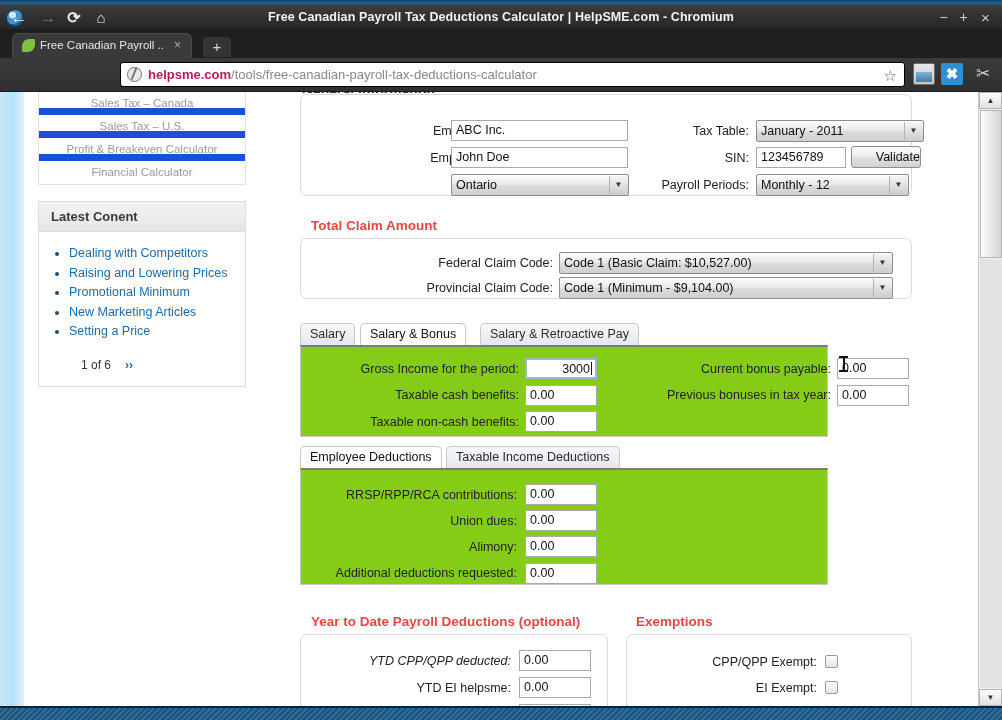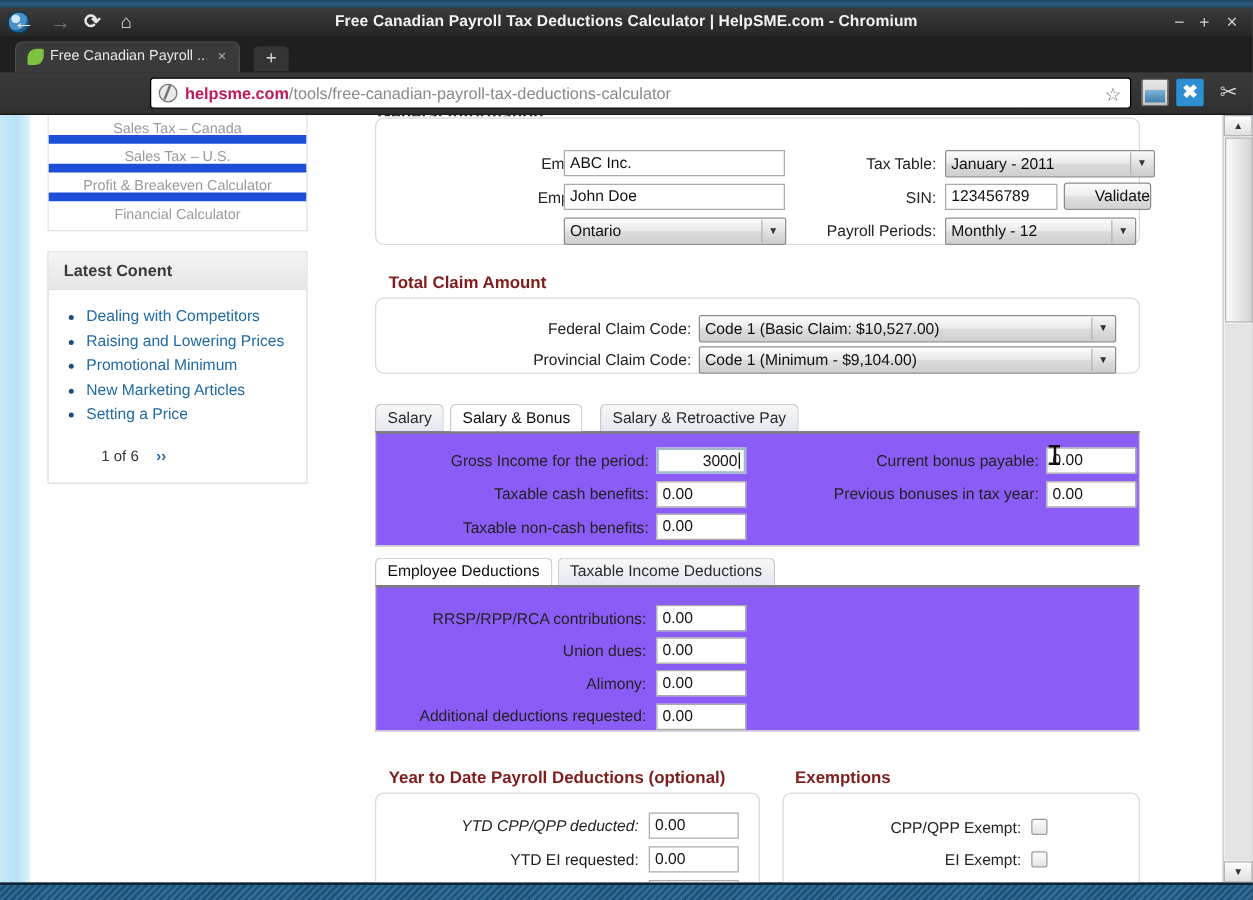--- a/index.html
+++ b/index.html
@@ -185,21 +185,21 @@
     font-size: 14px; font-weight: bold; color: #333;
     height: 9px; overflow: hidden;
   }
 
   .panel {
     position: absolute; left: 22px; width: 612px;
     border: 1px solid #dadada; border-radius: 7px; background: #fff;
   }
   .sec-head {
     position: absolute; left: 33px;
-    font-size: 13.5px; font-weight: bold; color: #7f1d1d;
+    font-size: 13.5px; font-weight: bold; color: #ef4444;
   }
 
   .fld-label {
     position: absolute; font-size: 12.5px; color: #222;
     text-align: right; white-space: nowrap;
   }
   .txtin {
     position: absolute; height: 21px;
     border: 1px solid #aaa; background: #fff;
     font-family: "Liberation Sans", sans-serif; font-size: 12.5px; color: #111;
@@ -238,22 +238,22 @@
     border-radius: 5px 5px 0 0;
     background: linear-gradient(180deg,#f7f7f7 0%, #e3e8ee 100%);
     font-size: 12.5px; color: #2b2b2b; line-height: 21px;
     padding: 0 9px; white-space: nowrap;
   }
   .jtab.active {
     background: #fff; color: #111; font-weight: normal;
     border-color: #c9c9c9; z-index: 3;
   }
   .tabpanel {
-    position: absolute; left: 22px; width: 612px;
-    border: 1px solid #c9c9c9; background: #8b5cf6;
+    position: absolute; left: 22px; width: 528px;
+    border: 1px solid #c9c9c9; background: #84cc16;
     border-top: 2px solid #7b7b7b;
   }
 
   .chk {
     position: absolute; width: 13px; height: 13px;
     border: 1px solid #9a9a9a; border-radius: 2px;
     background: linear-gradient(180deg,#fdfdfd,#e4e4e4);
   }
 
   
@@ -431,21 +431,21 @@
 
         <div class="fld-label" style="left:6px; top:96px; width:210px;">Additional deductions requested:</div>
         <div class="txtin" style="left:224px; top:93px; width:72px;">0.00</div>
       </div>
 
       <div class="sec-head" style="top:522px;">Year to Date Payroll Deductions (optional)</div>
       <div class="panel" style="left:22px; top:542px; width:308px; height:90px;">
         <div class="fld-label" style="left:10px; top:19px; width:200px;font-style:italic;">YTD CPP/QPP deducted:</div>
         <div class="txtin" style="left:218px; top:15px; width:72px;">0.00</div>
 
-        <div class="fld-label" style="left:10px; top:46px; width:200px;">YTD EI requested:</div>
+        <div class="fld-label" style="left:10px; top:46px; width:200px;">YTD EI helpsme:</div>
         <div class="txtin" style="left:218px; top:42px; width:72px;">0.00</div>
 
         <div class="txtin" style="left:218px; top:69px; width:72px;">0.00</div>
       </div>
 
       <div class="sec-head" style="left:358px; top:522px;">Exemptions</div>
       <div class="panel" style="left:348px; top:542px; width:286px; height:90px;">
         <div class="fld-label" style="left:20px; top:20px; width:170px;">CPP/QPP Exempt:</div>
         <div class="chk" style="left:198px; top:20px;"></div>
 

